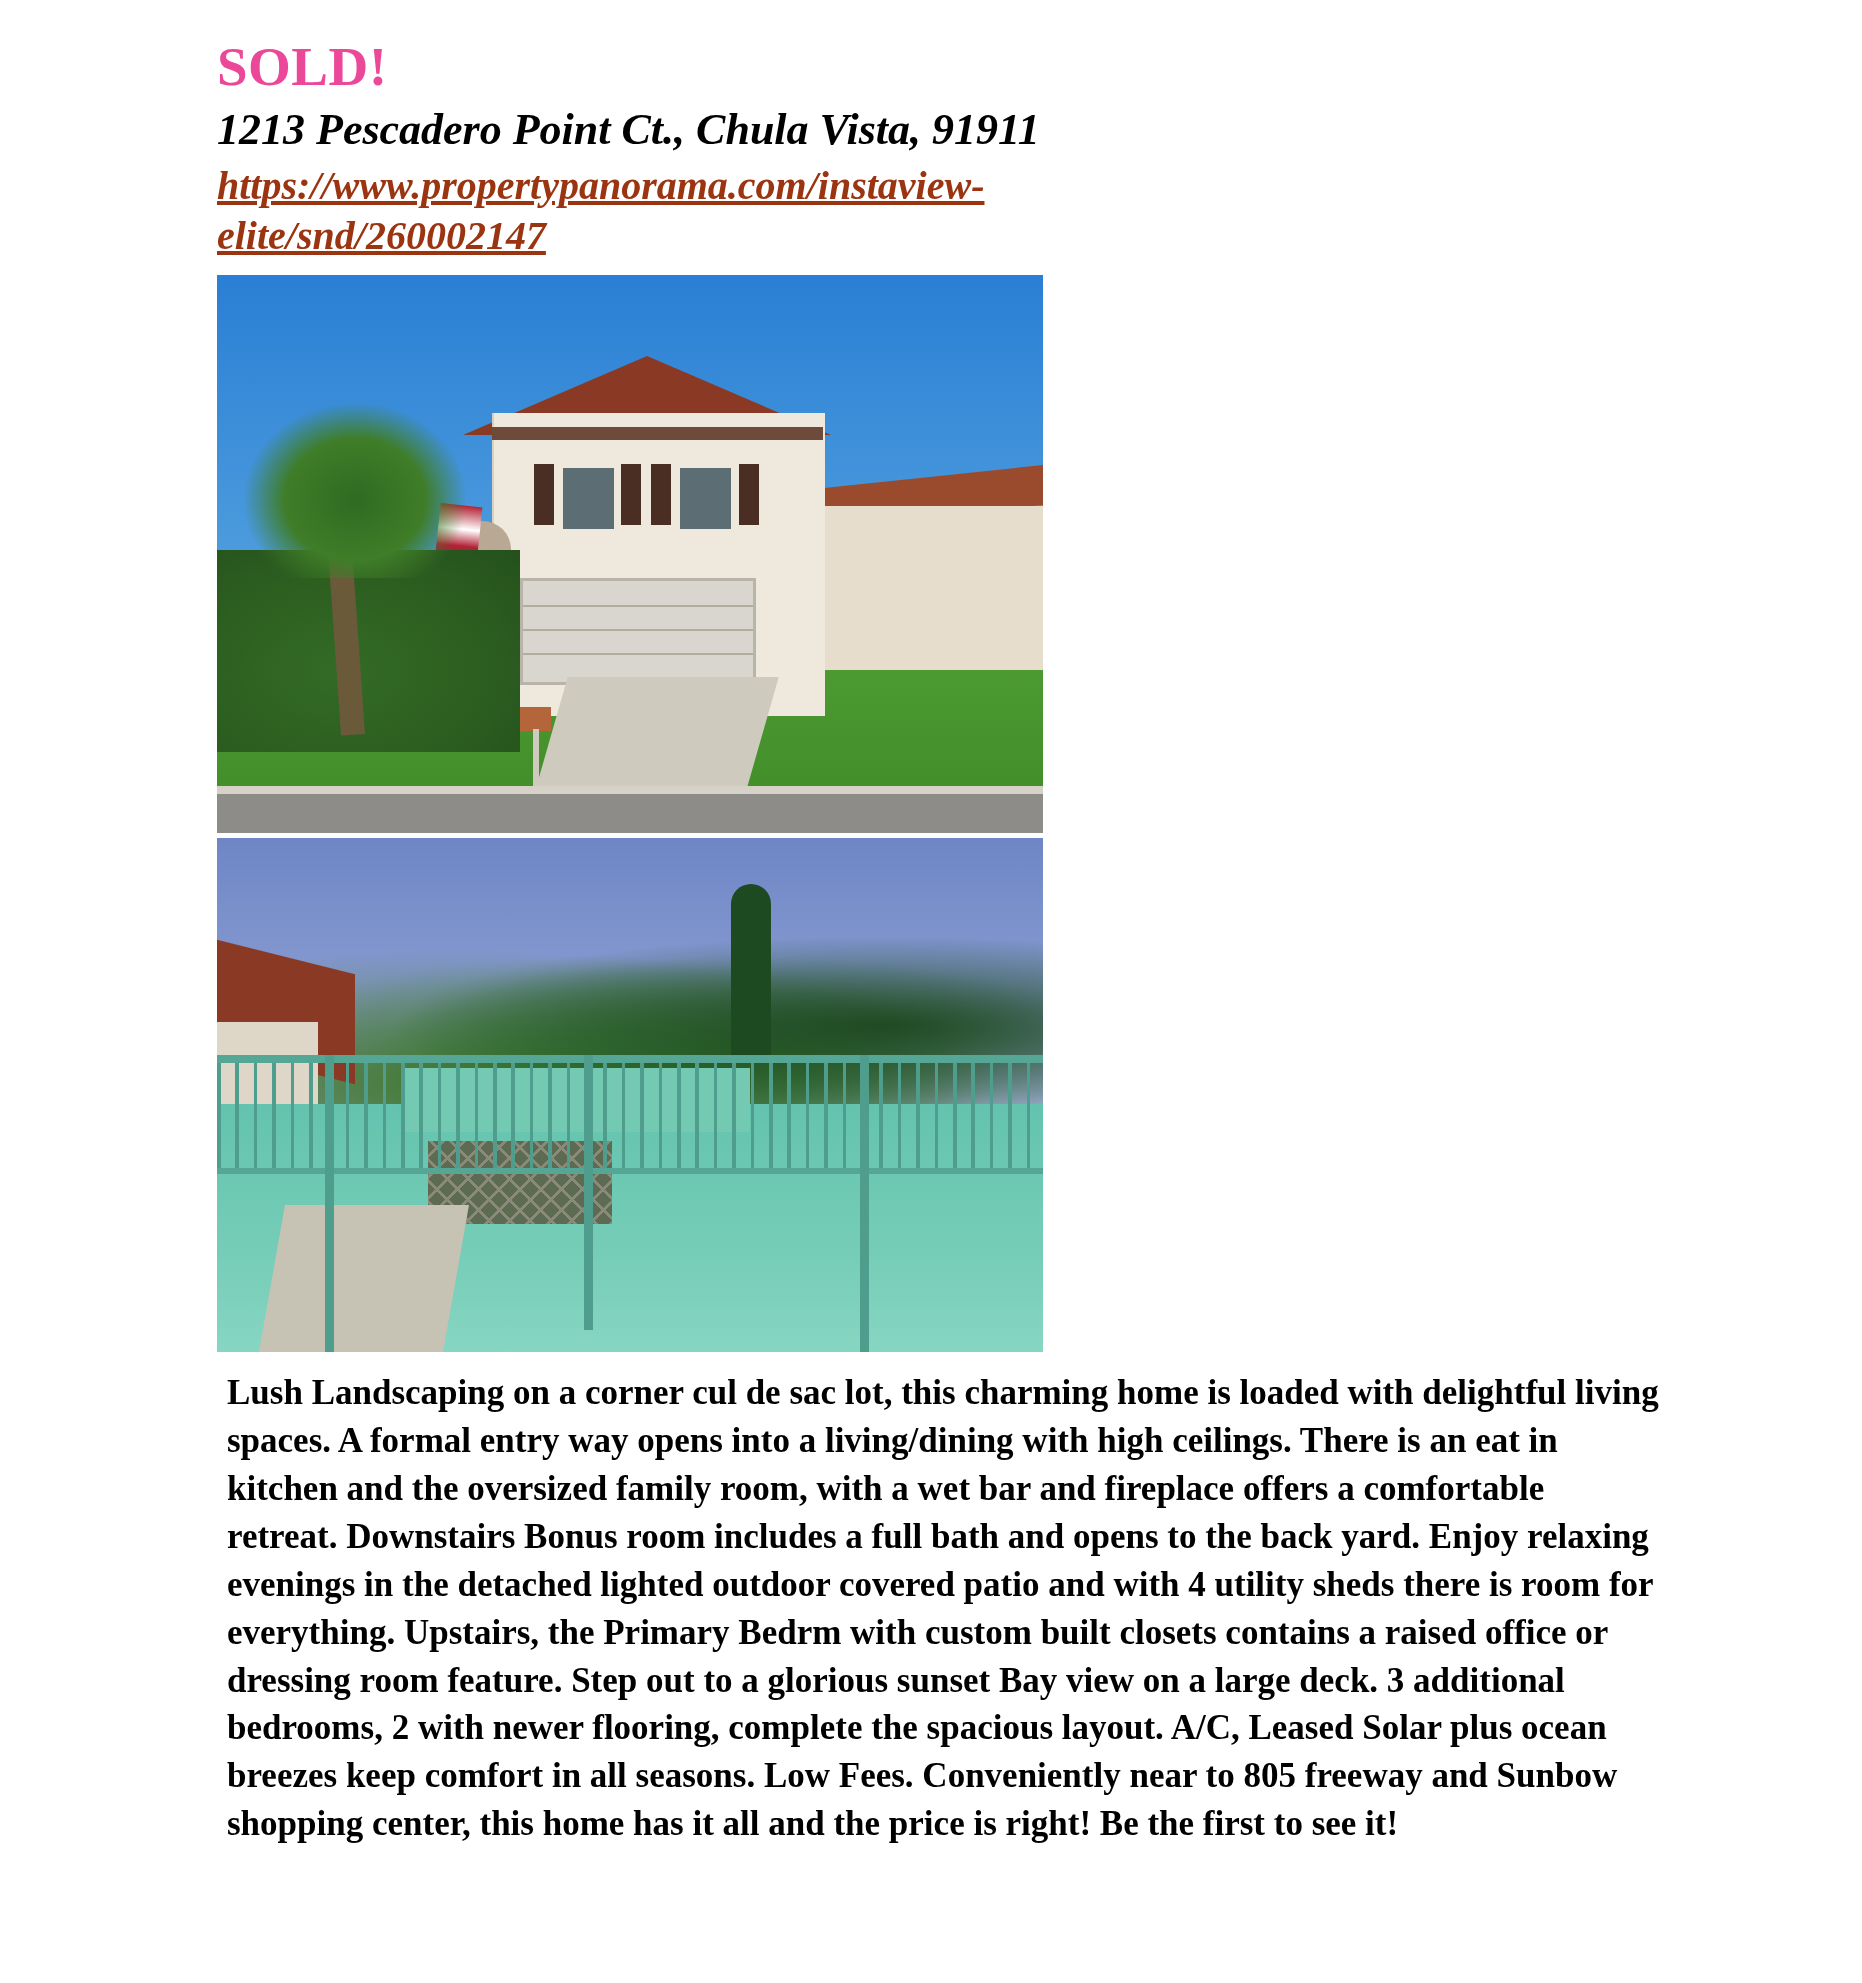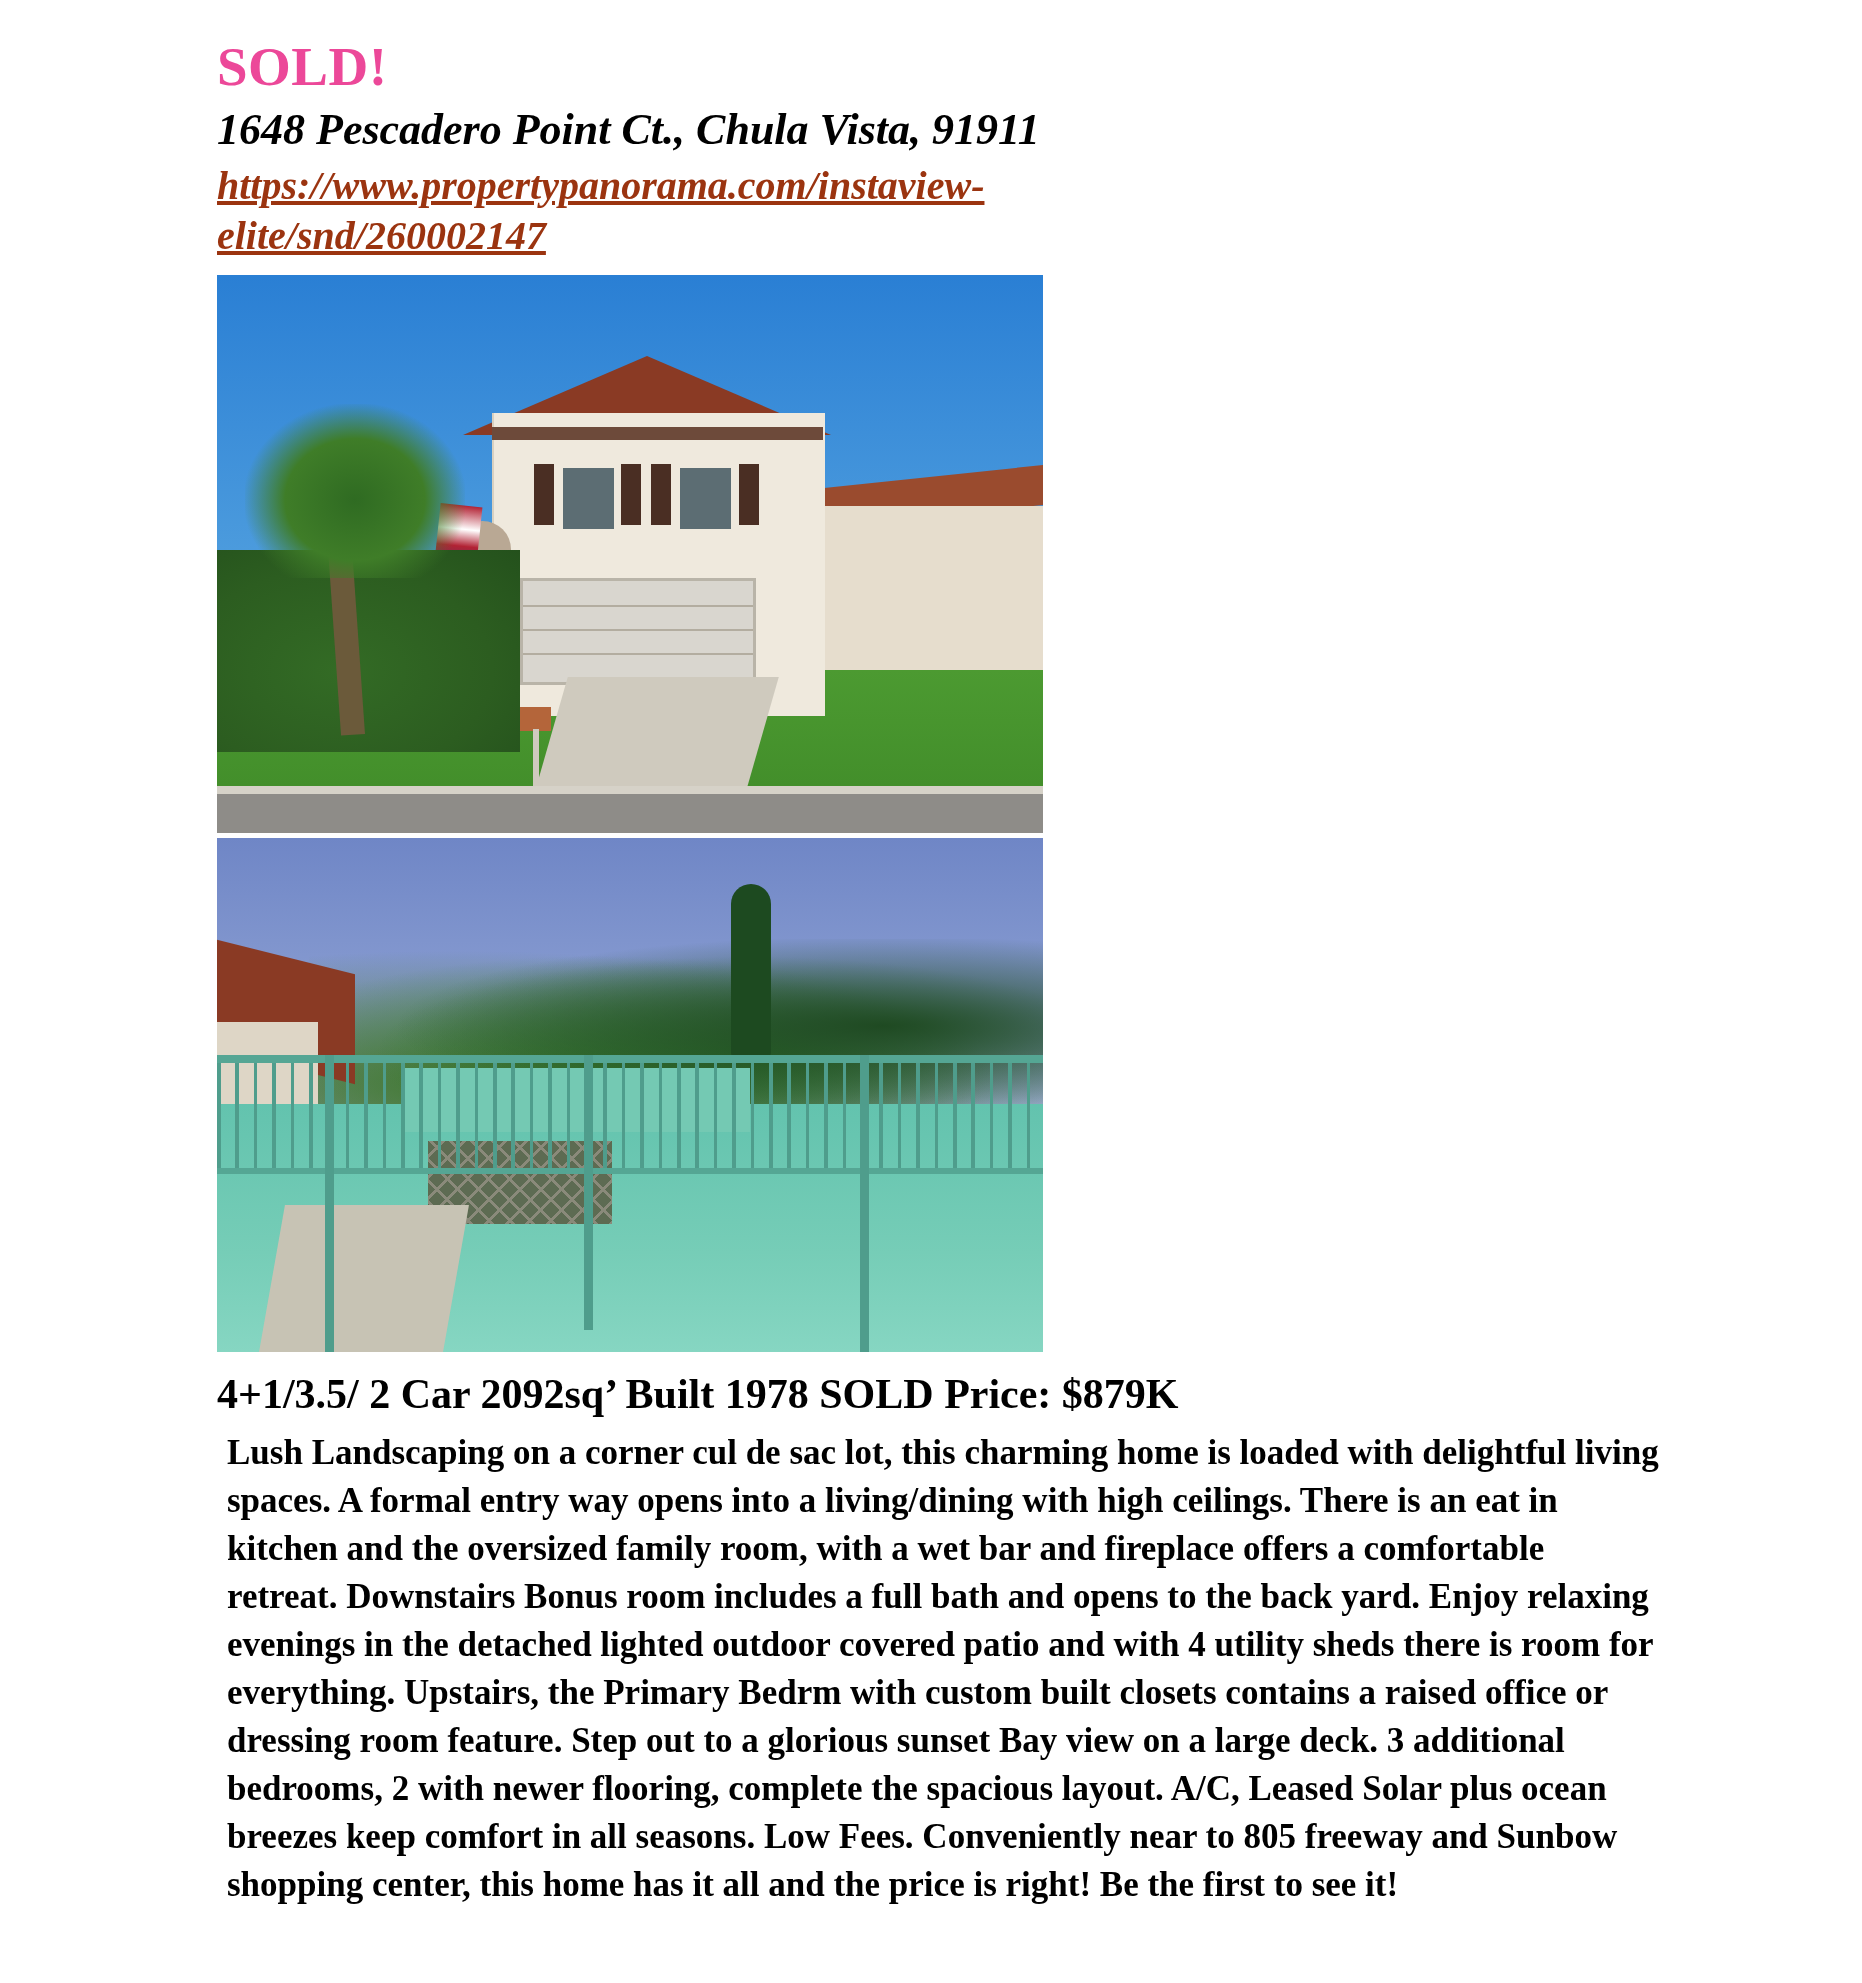--- a/index.html
+++ b/index.html
@@ -346,21 +346,21 @@
     transform: skewX(-10deg);
   }
 </style>
 </head>
 <body>
 
 <div class="page">
 
   <div class="sold-banner">SOLD!</div>
 
-  <div class="address-line">1648 Pescadero Point Ct., Chula Vista, 91911</div>
+  <div class="address-line">1213 Pescadero Point Ct., Chula Vista, 91911</div>
 
   <a class="listing-link" href="#">https://www.propertypanorama.com/instaview-elite/snd/260002147</a>
 
   <div class="photo photo-exterior">
     <div class="ext-sky"></div>
     <div class="ext-neighbor-roof"></div>
     <div class="ext-neighbor"></div>
     <div class="ext-lawn"></div>
     <div class="ext-roof"></div>
     <div class="ext-house"></div>
@@ -397,18 +397,17 @@
     <div class="deck-surface"></div>
     <div class="deck-wall-green"></div>
     <div class="deck-lattice"></div>
     <div class="deck-slab"></div>
     <div class="deck-rail"></div>
     <div class="deck-post" style="left:108px;"></div>
     <div class="deck-post" style="left:367px; height:275px;"></div>
     <div class="deck-post" style="left:643px;"></div>
   </div>
 
-  <div class="specs-line">4+1/3.5/ 2 Car 2092sq’ Built 1978 SOLD Price: $879K</div>
 
   <p class="description">Lush Landscaping on a corner cul de sac lot, this charming home is loaded with delightful living spaces. A formal entry way opens into a living/dining with high ceilings. There is an eat in kitchen and the oversized family room, with a wet bar and fireplace offers a comfortable retreat. Downstairs Bonus room includes a full bath and opens to the back yard. Enjoy relaxing evenings in the detached lighted outdoor covered patio and with 4 utility sheds there is room for everything. Upstairs, the Primary Bedrm with custom built closets contains a raised office or dressing room feature.  Step out to a glorious sunset Bay view on a large deck. 3 additional bedrooms, 2 with newer flooring, complete the spacious layout.  A/C, Leased Solar plus ocean breezes keep comfort in all seasons.  Low Fees. Conveniently near to 805 freeway and Sunbow shopping center, this home has it all and the price is right! Be the first to see it!</p>
 
 </div>
 
 
 </body></html>

